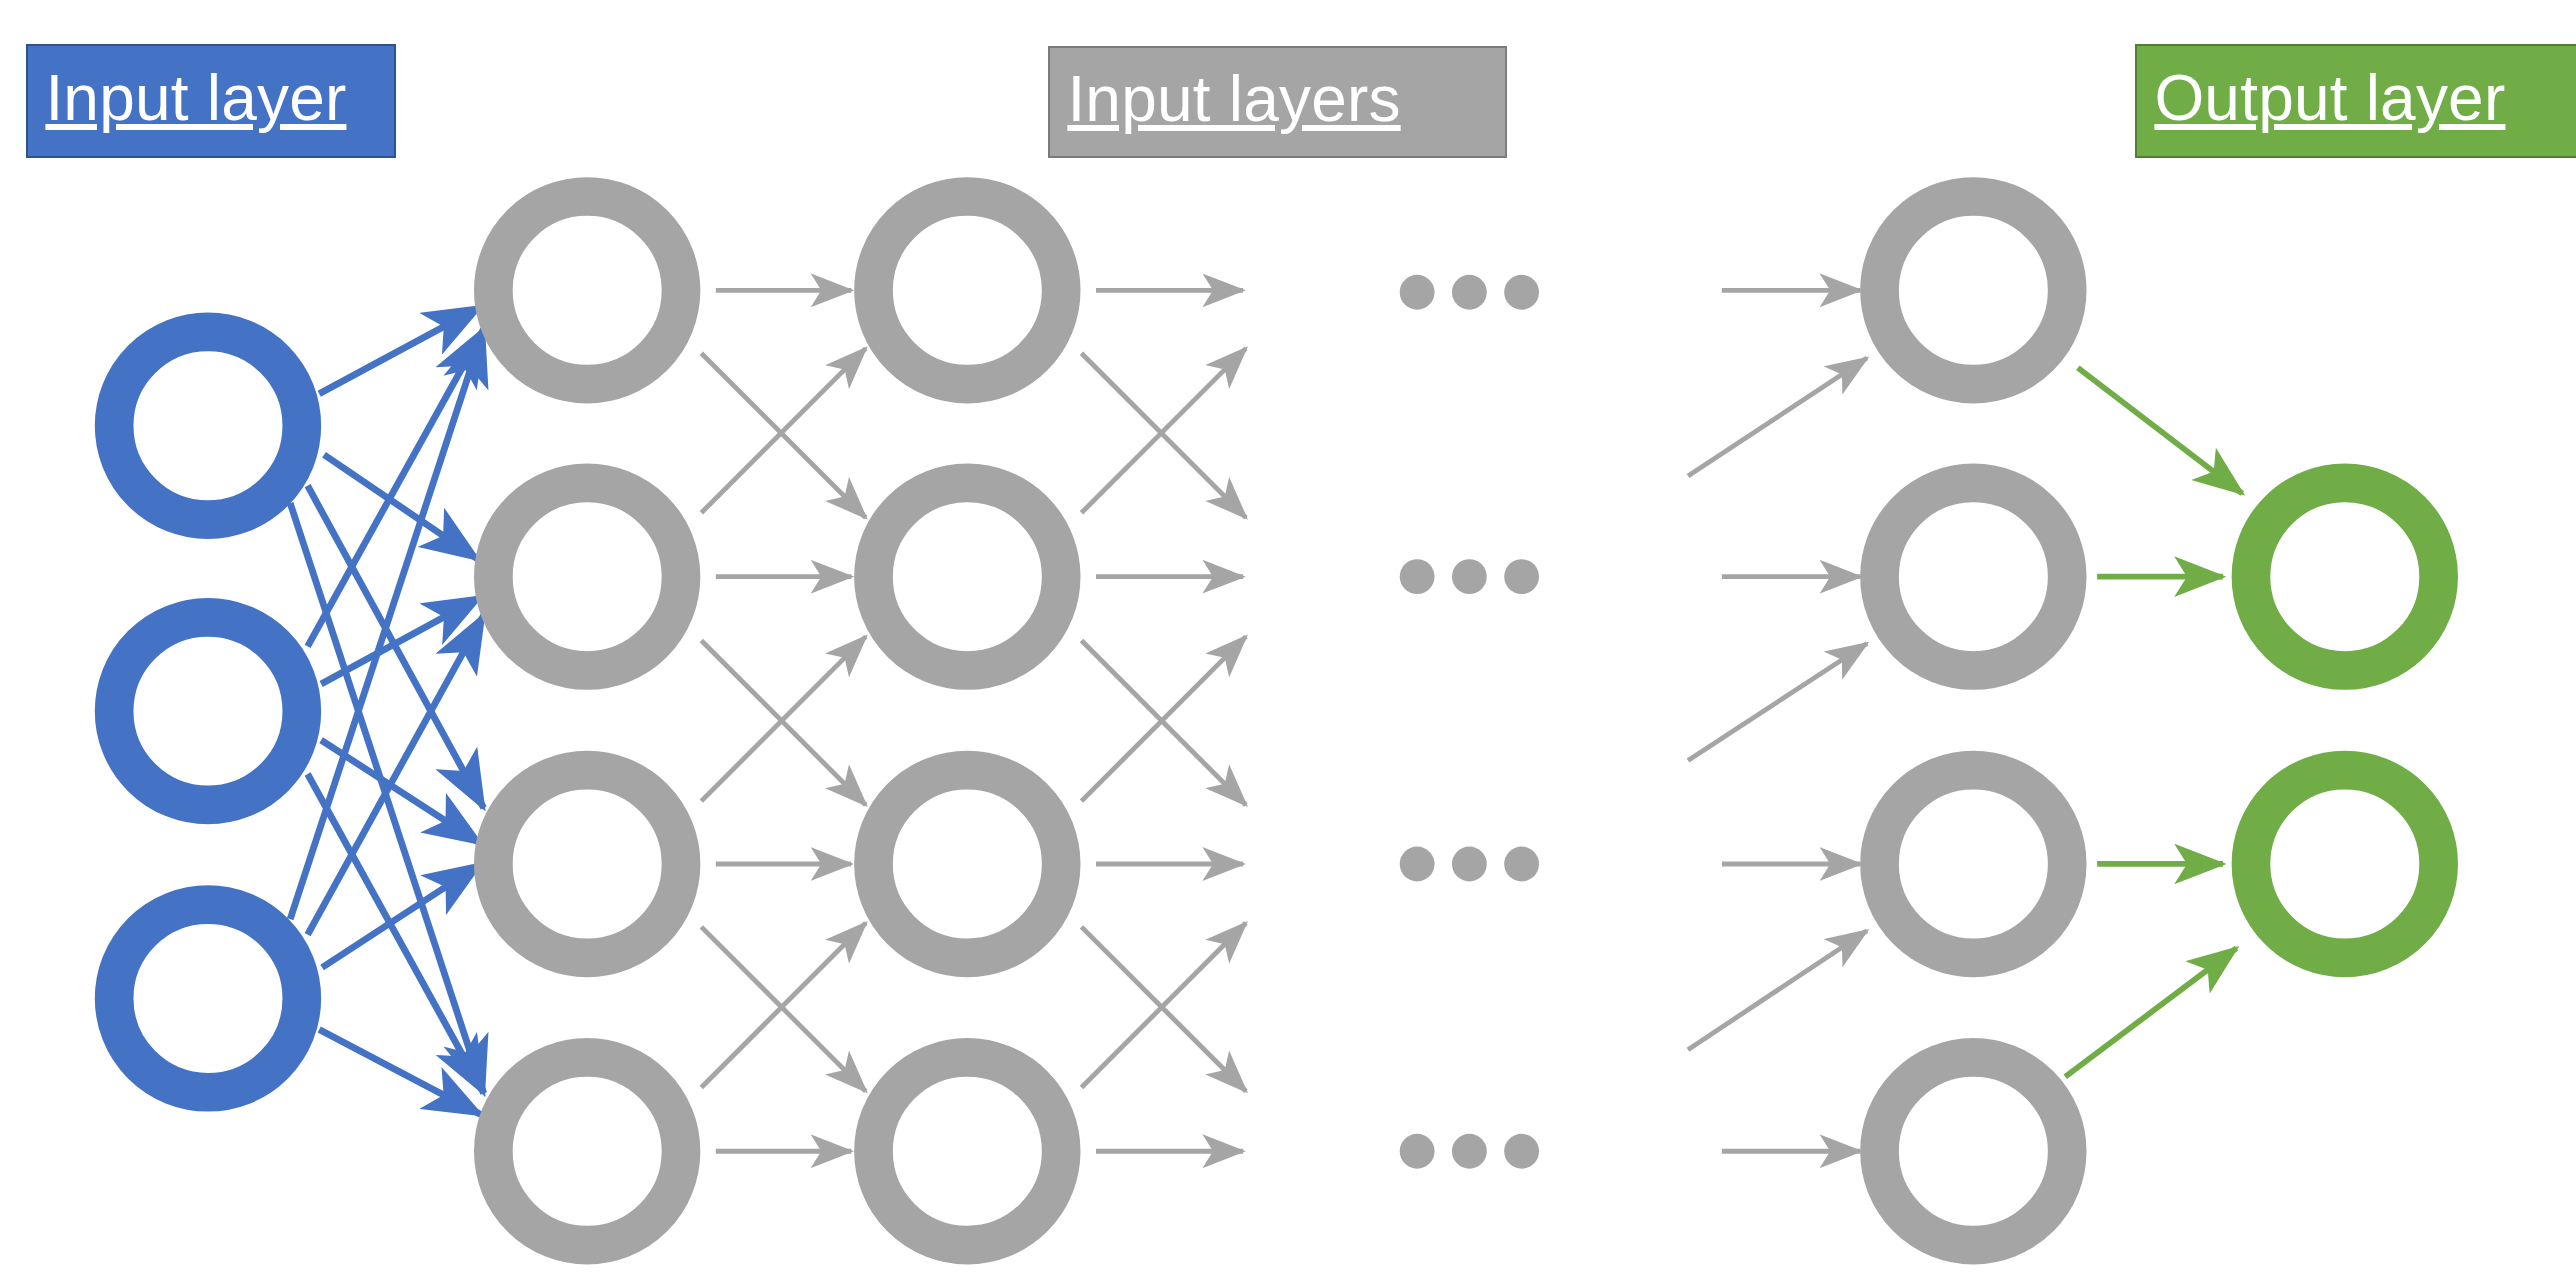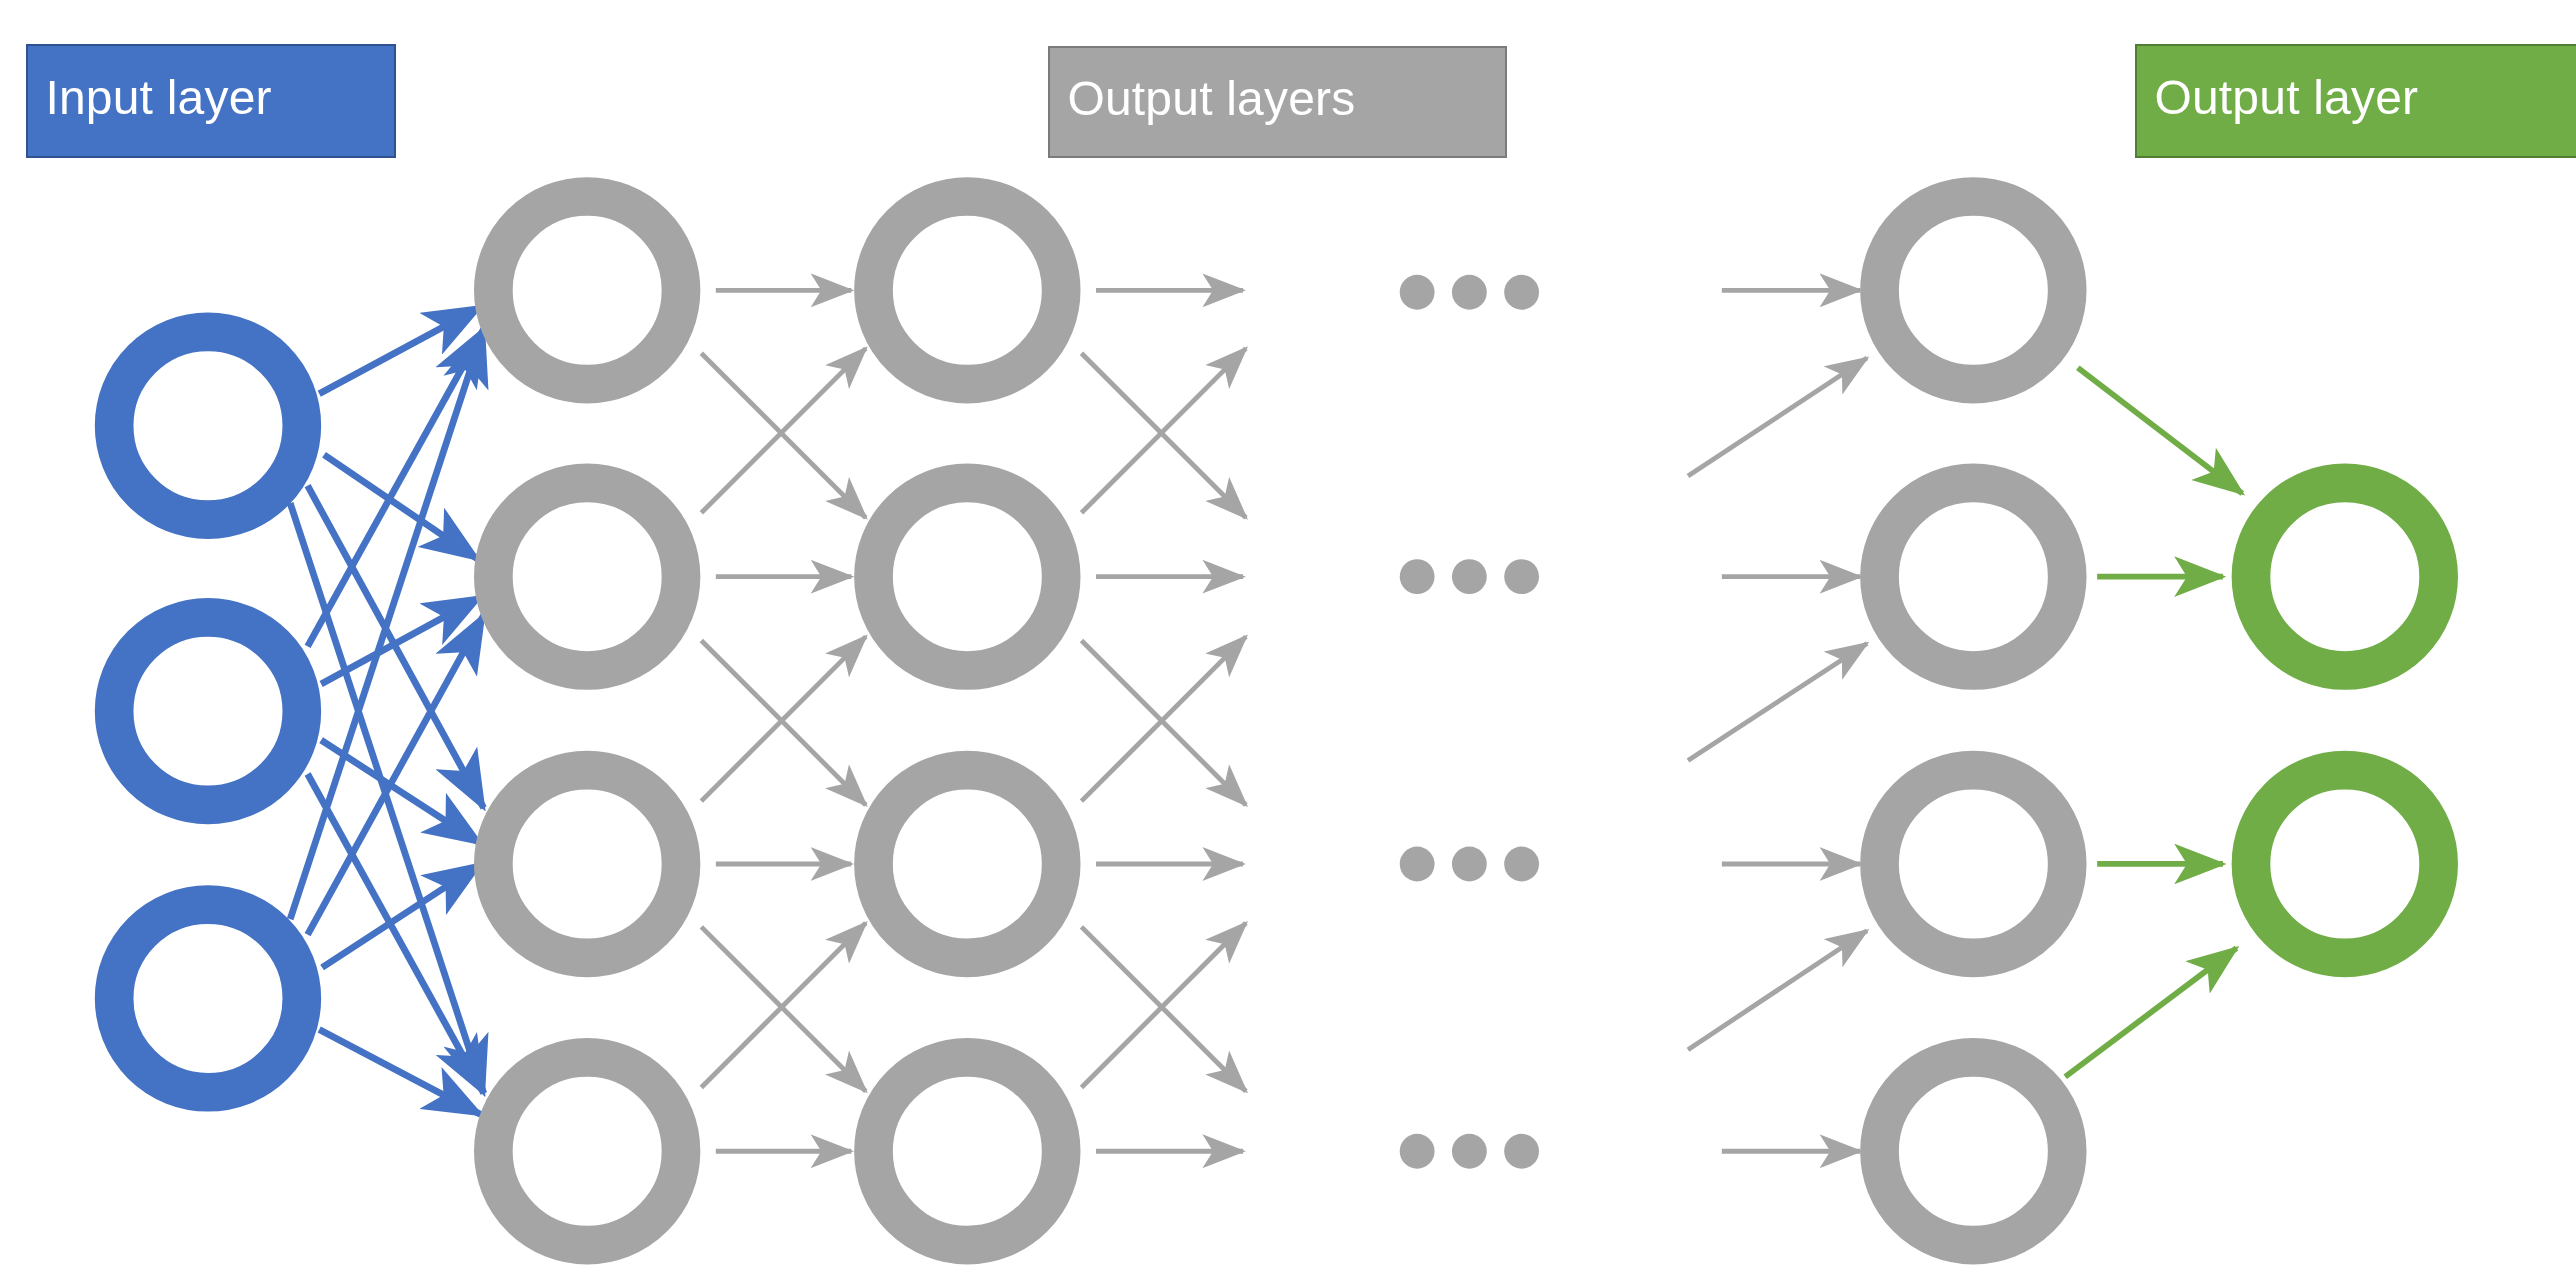--- a/index.html
+++ b/index.html
@@ -24,26 +24,27 @@
     top: 0;
     width: 2576px;
     height: 1282px;
   }
   .layer-label {
     position: absolute;
     display: flex;
     align-items: center;
     justify-content: flex-start;
     color: #ffffff;
-    font-size: 48px;
+    font-size: 64px;
     line-height: 1;
     letter-spacing: 0.2px;
     white-space: nowrap;
     box-sizing: border-box;
     padding: 0 17.4px 5.8px 17.4px;
+    text-decoration: underline;
   }
   #label-input {
     left: 26px;
     top: 44px;
     width: 370px;
     height: 114px;
     background: #4472C4;
     border: 2.9px solid #2F528F;
   }
   #label-hidden {
@@ -192,18 +193,18 @@
     </g>
 
     <g>
       <circle cx="2424" cy="596" r="97" fill="none" stroke="#70AD47" stroke-width="40"></circle>
       <circle cx="2424" cy="893" r="97" fill="none" stroke="#70AD47" stroke-width="40"></circle>
     </g>
   </svg>
 
   <div class="layer-label" id="label-input">Input layer</div>
 
-  <div class="layer-label" id="label-hidden">Output layers</div>
+  <div class="layer-label" id="label-hidden">Input layers</div>
 
   <div class="layer-label" id="label-output">Output layer</div>
 
 </div>
 
 
 </body></html>

